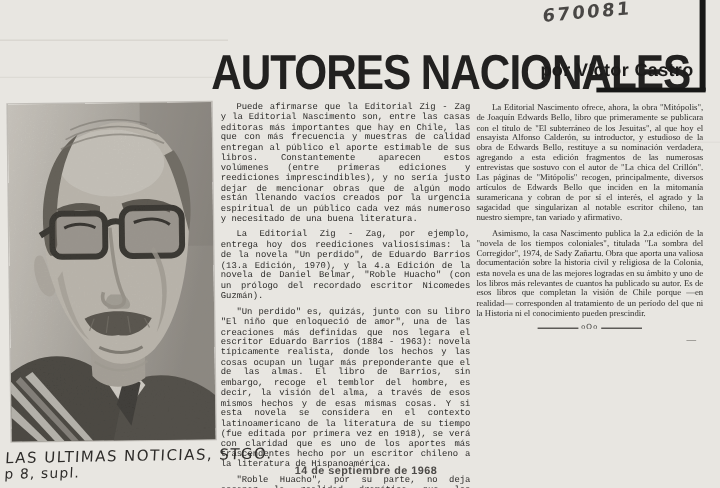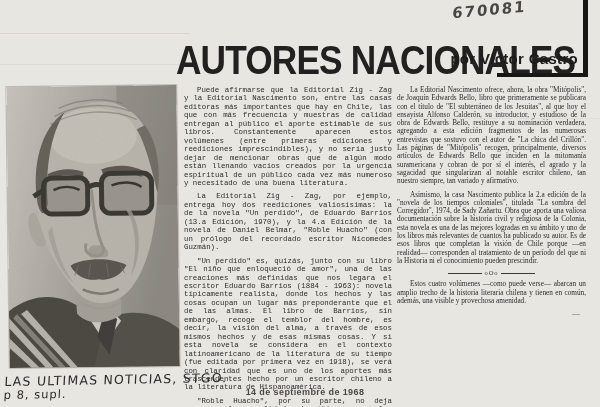--- a/index.html
+++ b/index.html
@@ -160,21 +160,20 @@
   </div>
 
   <div class="col col2">
     <p><span>La Editorial Nascimento ofrece, ahora, la obra "Mitópolis", de </span><span class="u">Joaquín Edwards Bello</span><span>, libro que primeramente se publicara con el título de "El subterráneo de los Jesuitas", al que hoy el ensayista Alfonso Calderón, su introductor, y estudioso de la obra de Edwards Bello, restituye a su nominación verdadera, agregando a esta edición fragmentos de las numerosas entrevistas que sostuvo con el autor de "La chica del Crillón". Las páginas de "Mitópolis" recogen, principalmente, diversos artículos de Edwards Bello que inciden en la mitomanía suramericana y cobran de por sí el interés, el agrado y la sagacidad que singularizan al notable escritor chileno, tan nuestro siempre, tan variado y afirmativo.</span></p>
     <p>Asimismo, la casa Nascimento publica la 2.a edición de la "novela de los tiempos coloniales", titulada "La sombra del Corregidor", 1974, de Sady Zañartu. Obra que aporta una valiosa documentación sobre la historia civil y religiosa de la Colonia, esta novela es una de las mejores logradas en su ámbito y uno de los libros más relevantes de cuantos ha publicado su autor. Es de esos libros que completan la visión de Chile porque —en realidad— corresponden al tratamiento de un período del que ni la Historia ni el conocimiento pueden prescindir.</p>
     <div class="divider">
       <span class="dline"></span>
       <span class="dlabel">oOo</span>
       <span class="dline"></span>
     </div>
-    <p>Estos cuatro volúmenes —como puede verse— abarcan un amplio trecho de la historia literaria chilena y tienen en común, además, una visible y provechosa amenidad.</p>
     <div class="end-mark">—</div>
   </div>
 
   <div class="date-line">14 de septiembre de 1968</div>
 
   <div class="hand source-note">
     <div class="line1">LAS ULTIMAS NOTICIAS, STGO.</div>
     <div class="line2">p 8, supl.</div>
   </div>
 

